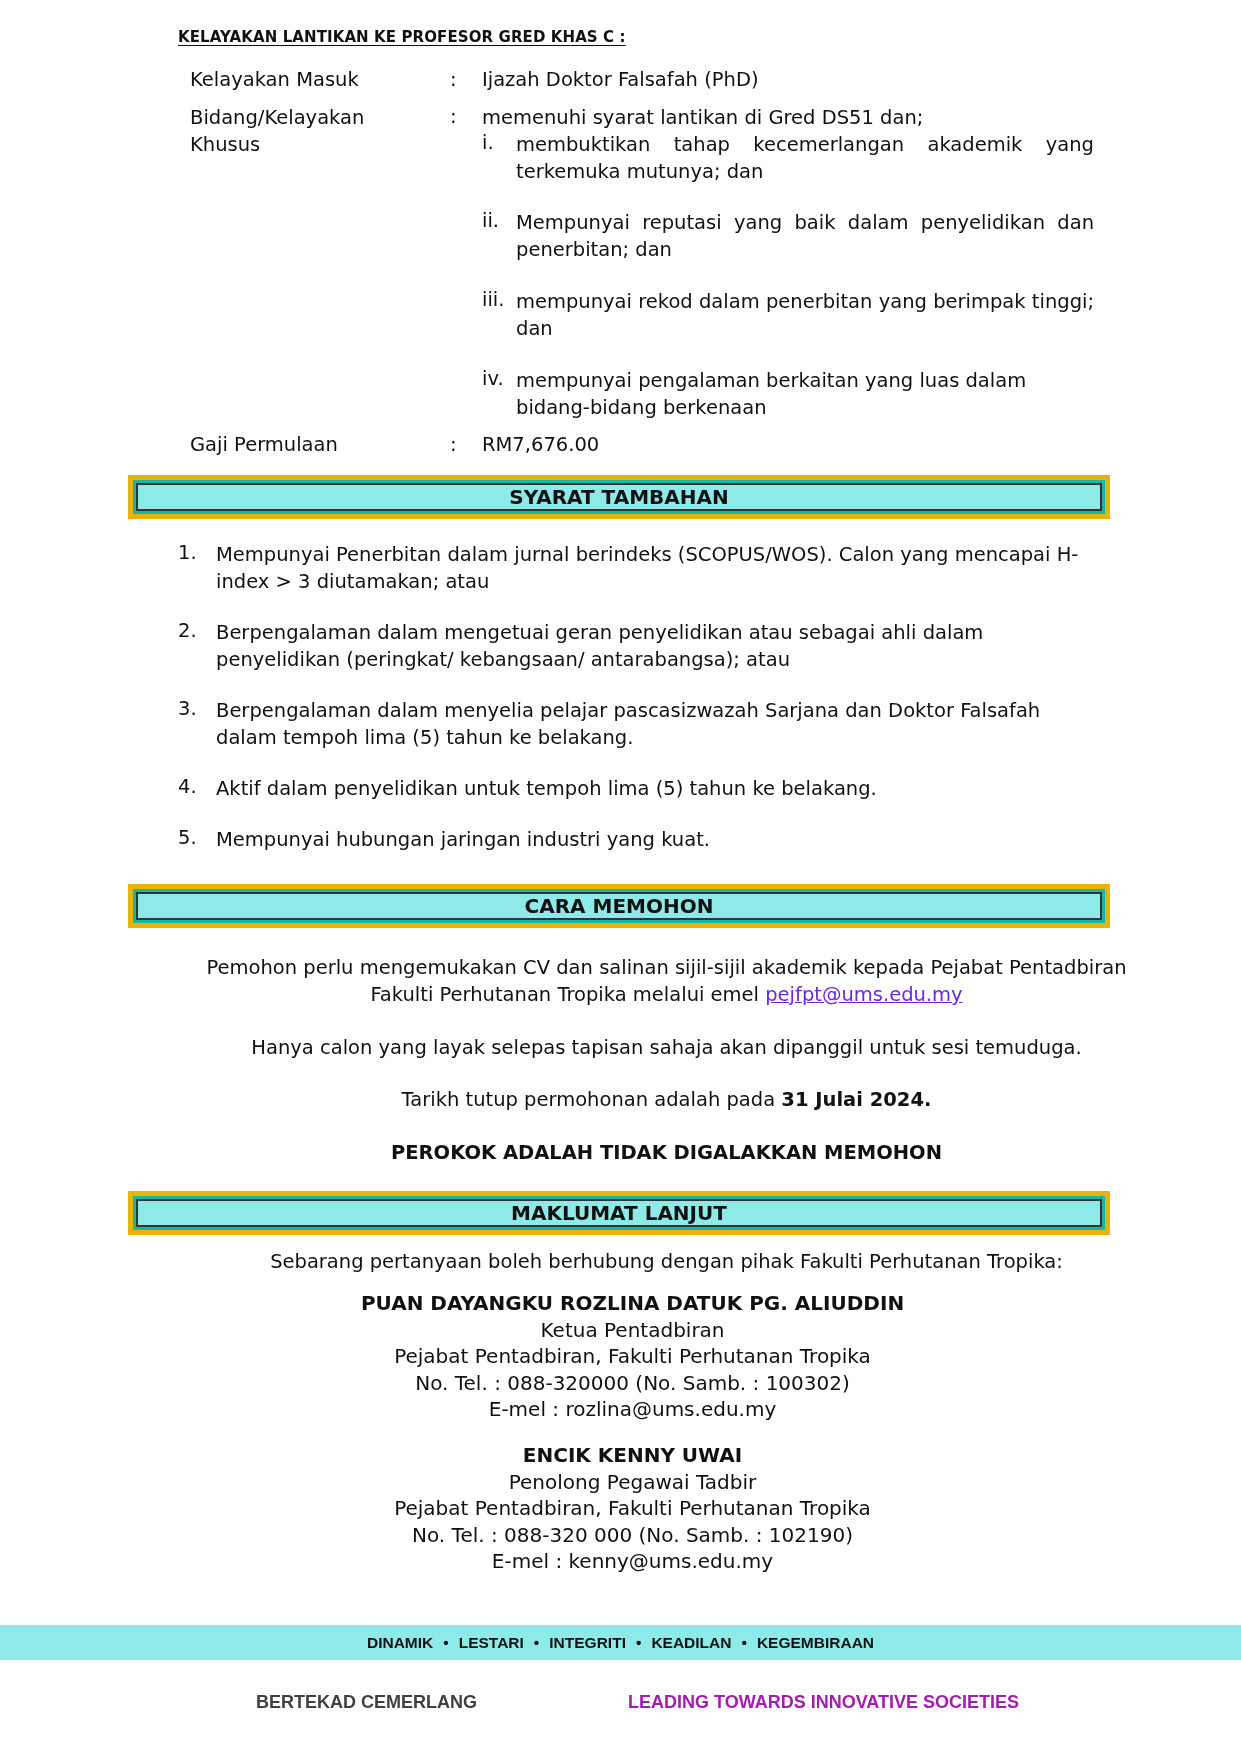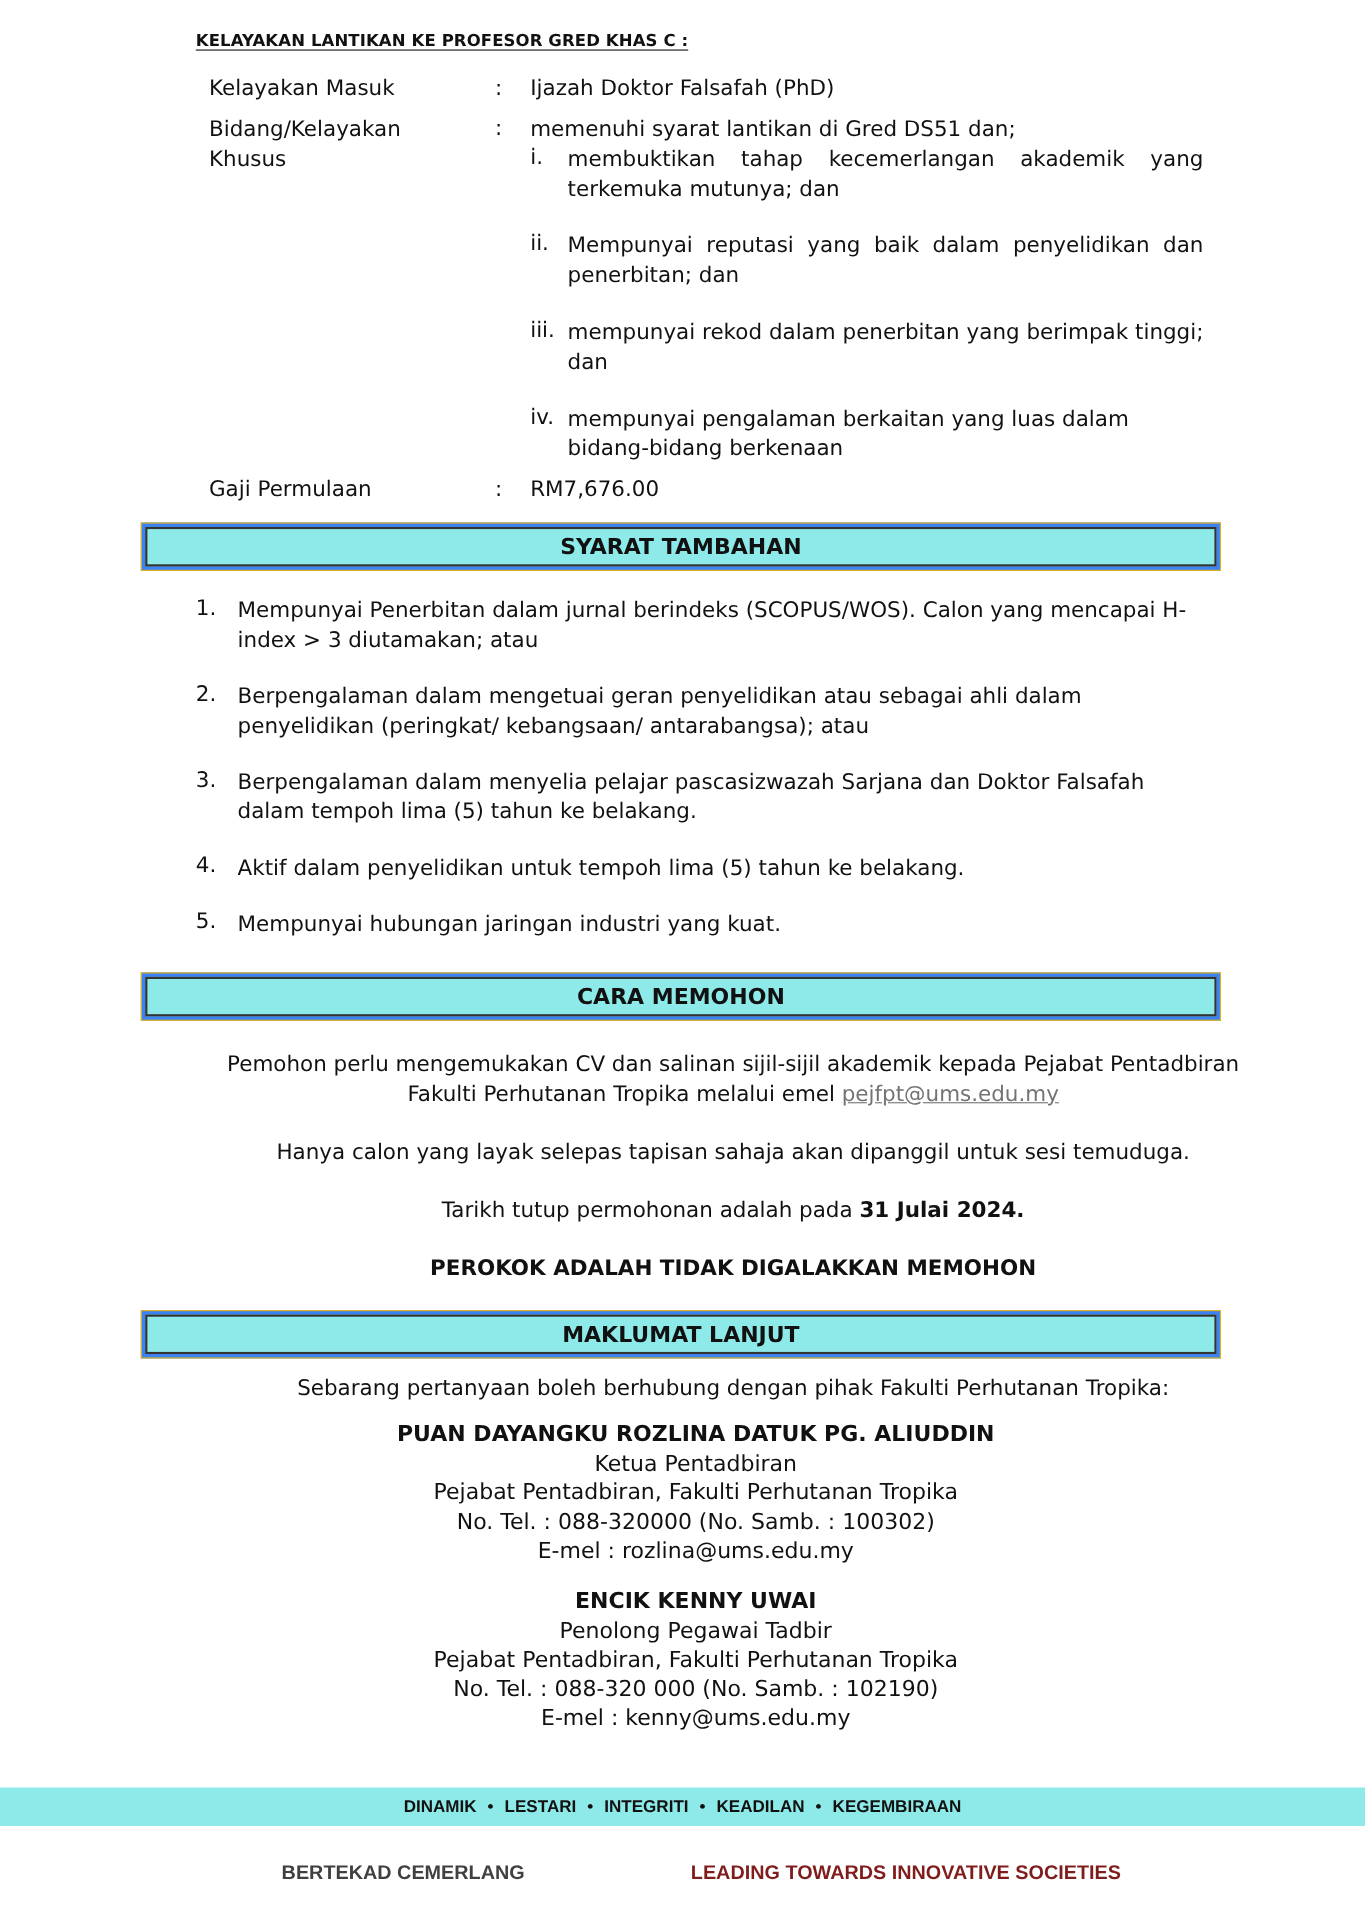--- a/index.html
+++ b/index.html
@@ -15,54 +15,54 @@
   .lbl { left: 190px; }
   .colon { left: 450px; }
   .val { left: 482px; width: 612px; }
   .roman { left: 482px; width: 612px; display: flex; }
   .roman .num { width: 34px; flex: none; }
   .roman .txt { flex: 1; text-align: justify; line-height: 27px; }
   .line { line-height: 27px; }
 
   .banner {
     left: 128px; width: 982px; height: 44px; box-sizing: border-box;
-    border: 1px solid #eab308; padding: 3px; background: #3b82f6;
+    border: 5px solid #eab308; padding: 3px; background: #14b8a6;
   }
   .banner .inner {
     width: 100%; height: 100%; box-sizing: border-box;
     border: 2px solid #333; background: #8eeae8;
     display: flex; align-items: center; justify-content: center;
     font-weight: bold; font-size: 20px;
   }
 
   .olist { left: 178px; width: 916px; }
   .olist .item { display: flex; margin-bottom: 24px; }
   .olist .num { width: 38px; flex: none; }
   .olist .txt { flex: 1; line-height: 27px; }
 
   .center { left: 0; width: 1241px; text-align: center; margin-left: 46px; }
   .bold { font-weight: bold; }
-  a.email { color: #737373; text-decoration: underline; }
+  a.email { color: #6d28d9; text-decoration: underline; }
 
   .contact { left: 12px; width: 1241px; text-align: center; line-height: 26.5px; font-size: 20px; }
   .contact .name { font-weight: bold; font-size: 20px; }
 
   .footer-band {
     left: 0; top: 1625px; width: 1241px; height: 35px; background: #8eeae8;
     display: flex; align-items: center; justify-content: center;
     font-family: "Liberation Sans", sans-serif; font-weight: bold; font-size: 15.5px;
   }
   .footer-band .dot { margin: 0 10px; }
   .motto-left {
     left: 256px; top: 1692px; font-family: "Liberation Sans", sans-serif;
     font-weight: bold; font-size: 18px; color: #404040;
   }
   .motto-right {
     left: 628px; top: 1692px; font-family: "Liberation Sans", sans-serif;
-    font-weight: bold; font-size: 18px; color: #7f1d1d;
+    font-weight: bold; font-size: 18px; color: #a21caf;
   }
 </style>
 </head>
 <body>
 
 <div class="abs title">KELAYAKAN LANTIKAN KE PROFESOR GRED KHAS C :</div>
 
 <div class="abs lbl" style="top:68px;">Kelayakan Masuk</div>
 <div class="abs colon" style="top:68px;">:</div>
 <div class="abs val" style="top:68px;">Ijazah Doktor Falsafah (PhD)</div>

